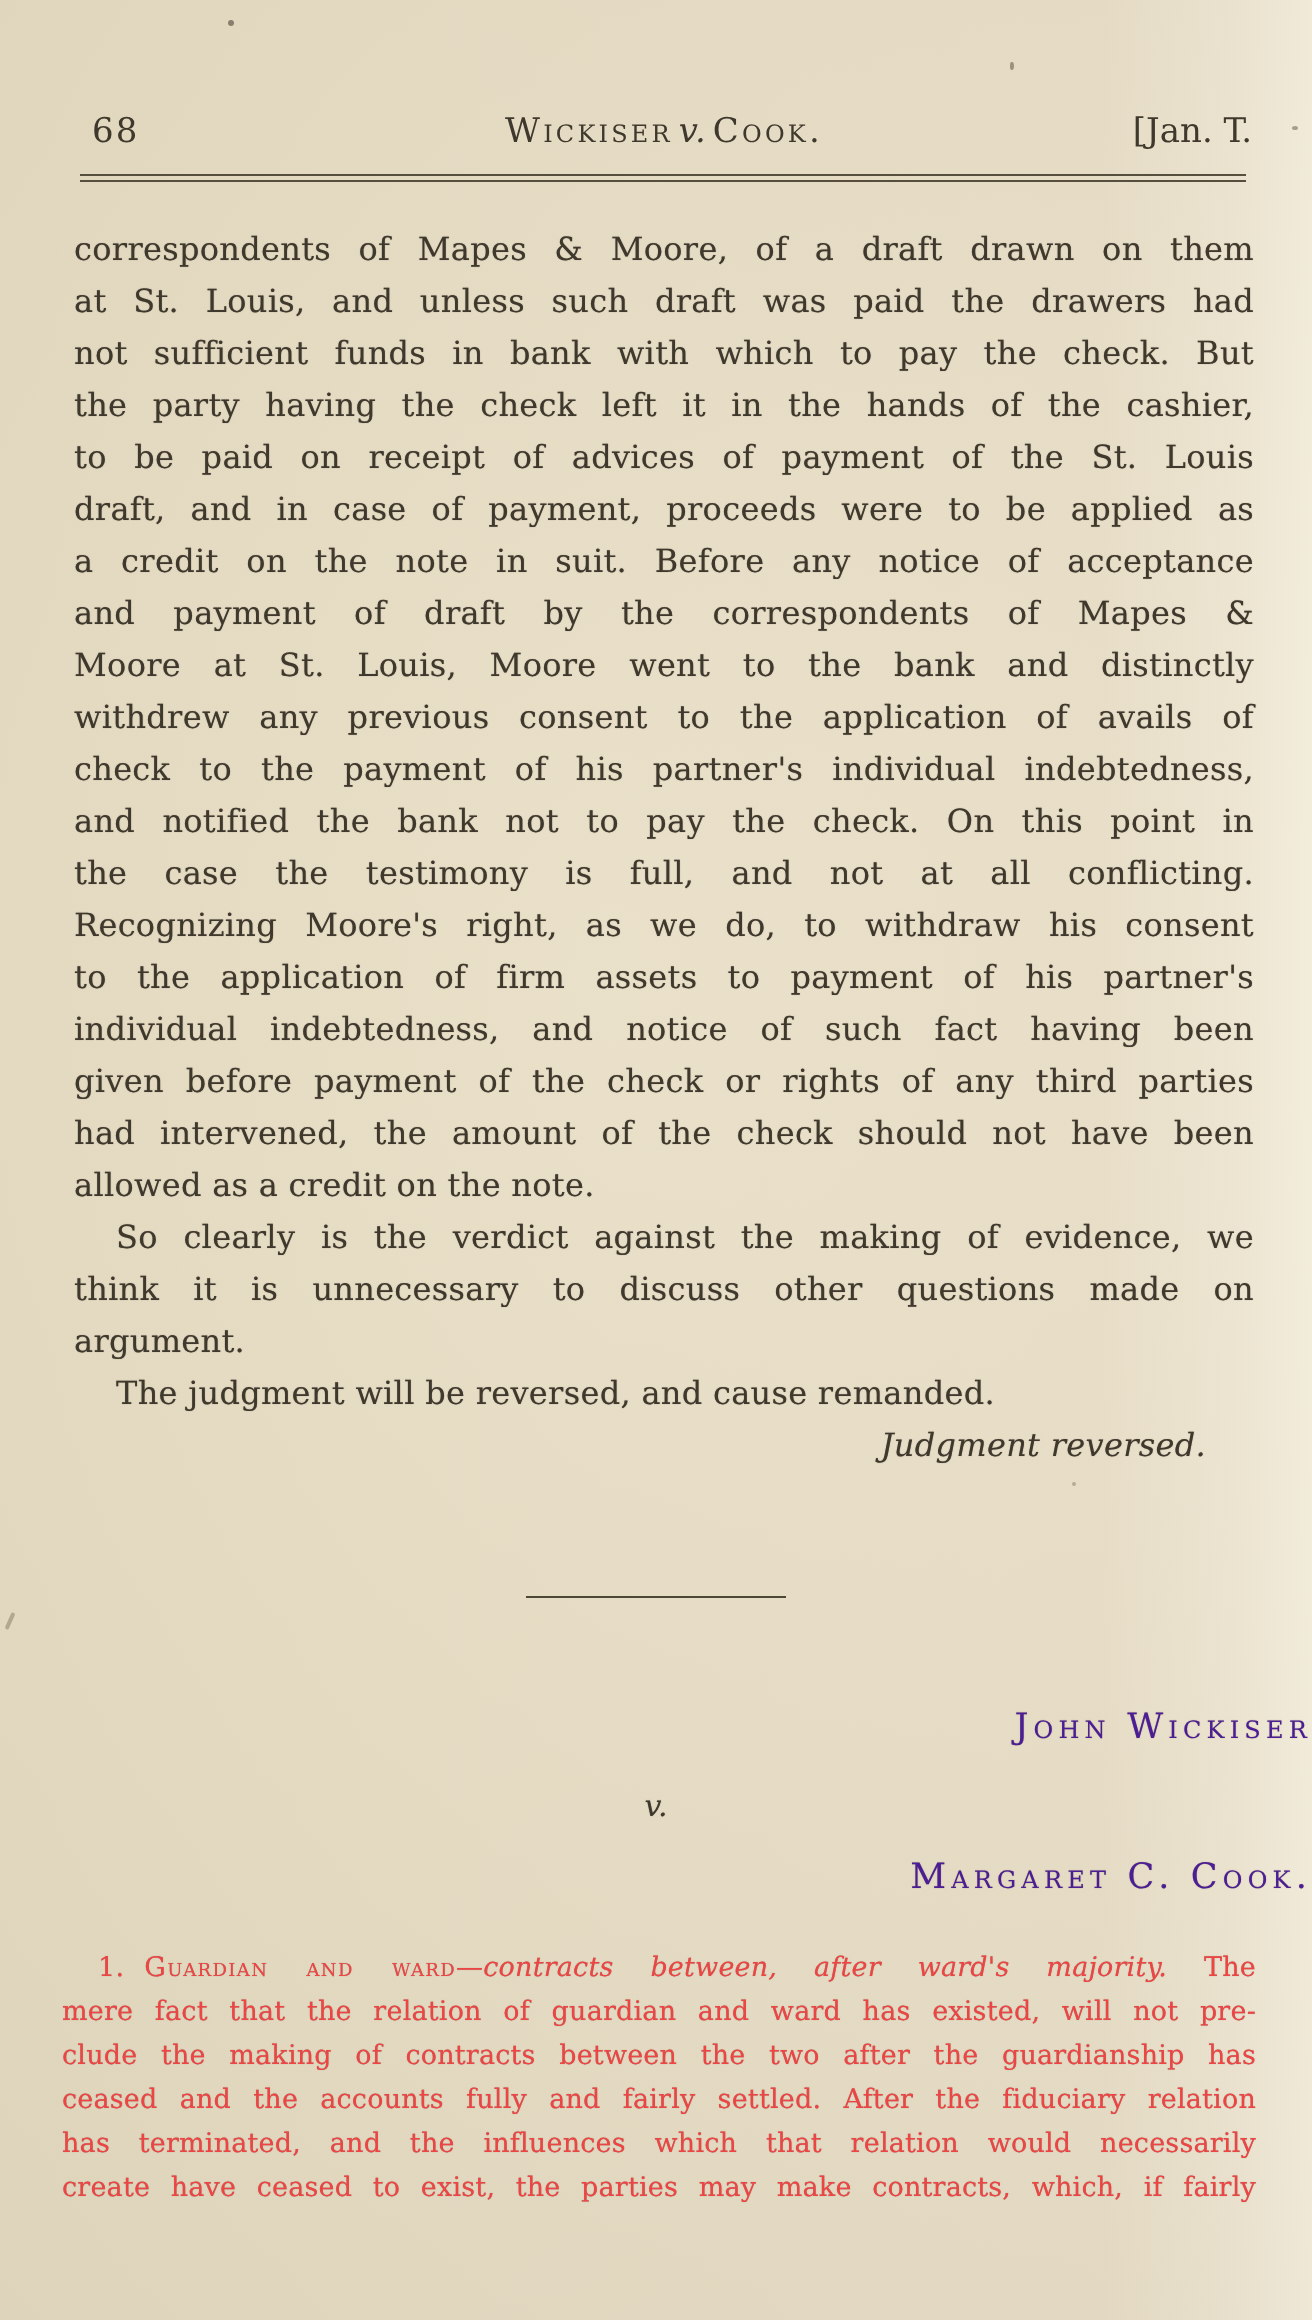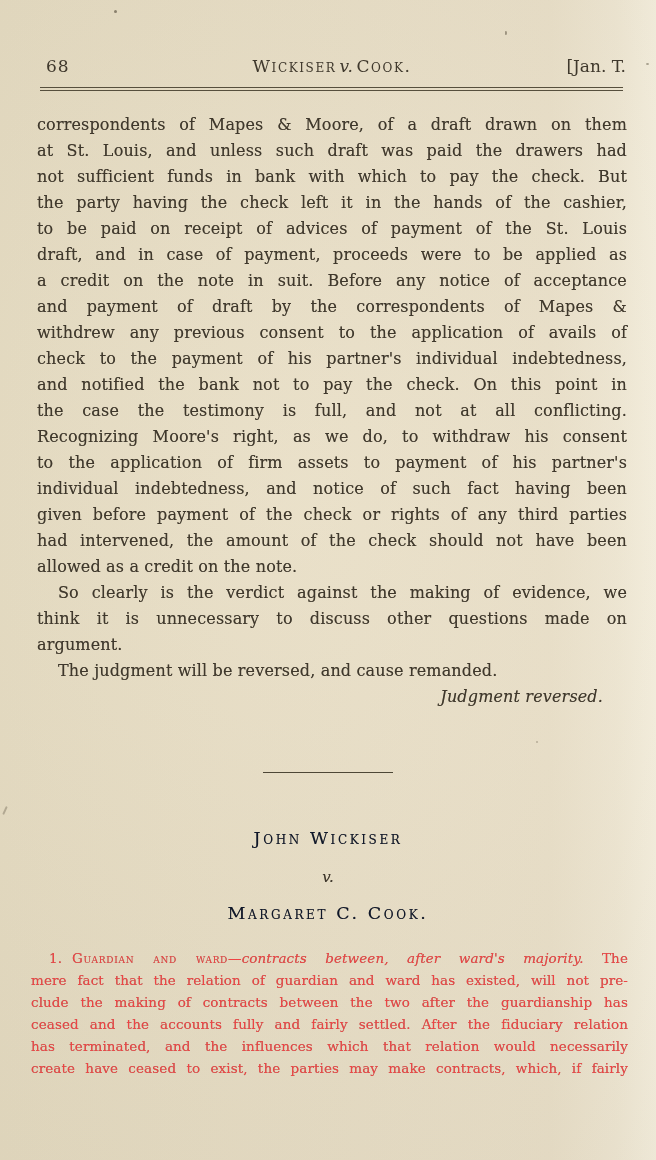--- a/index.html
+++ b/index.html
@@ -5,21 +5,21 @@
   html,body{margin:0;padding:0;}
   body{
     width:656px;height:1160px;overflow:hidden;position:relative;
     font-family:"DejaVu Serif", serif;
     color:#3f382c;
     background:
       radial-gradient(ellipse 130% 90% at 46% 42%, rgba(255,252,240,0.10), rgba(76,66,40,0.07)),
       linear-gradient(90deg,#e5dbc1 0%,#e8dec6 55%,#eae0c9 84%,#f0e8d4 94%,#f7f1e0 100%);
   }
   .page{position:relative;width:656px;height:1160px;}
-  .sc{font-variant:small-caps;}
+  .sc{font-variant:small-caps;text-align:right;}
   .it{font-style:italic;}
 
   
   .running-head{
     display:flex;align-items:baseline;
     padding:56px 30px 0 38px;
     font-size:17px;
   }
   .pg-num{flex:0 0 72px;padding-left:8px;letter-spacing:1px;}
   .case-title{flex:1;text-align:center;letter-spacing:0.5px;}
@@ -47,21 +47,21 @@
   .ind{text-indent:21px;}
   .disposition{text-align:right;padding-right:24px;}
 
   .short-rule{
     width:130px;margin:62px auto 0 auto;
     border-top:1.4px solid #4d4736;
   }
 
   
   .case-heading{margin-top:54px;text-align:center;text-shadow:0 0 0.5px rgba(63,56,44,0.5);}
-  .party{font-size:17.5px;letter-spacing:2.6px;line-height:22px;color:#0f172a;}
+  .party{font-size:17.5px;letter-spacing:2.6px;line-height:22px;color:#4c1d95;}
   .vs{font-size:15px;margin-top:19px;}
   .party2{margin-top:16px;}
 
   
   .headnote{
     margin:23px 28px 0 31px;
     font-size:13.5px;line-height:22px;
     letter-spacing:0.1px;color:#ef4444;
     text-shadow:0 0 0.4px rgba(66,59,47,0.5);
   }
@@ -93,20 +93,21 @@
 
   <div class="text-block">
     <div class="ln jl">correspondents of Mapes &amp; Moore, of a draft drawn on them</div>
     <div class="ln jl">at St. Louis, and unless such draft was paid the drawers had</div>
     <div class="ln jl">not sufficient funds in bank with which to pay the check.  But</div>
     <div class="ln jl">the party having the check left it in the hands of the cashier,</div>
     <div class="ln jl">to be paid on receipt of advices of payment of the St. Louis</div>
     <div class="ln jl">draft, and in case of payment, proceeds were to be applied as</div>
     <div class="ln jl">a credit on the note in suit.  Before any notice of acceptance</div>
     <div class="ln jl">and payment of draft by the correspondents of Mapes &amp;</div>
+    <div class="ln jl">Moore at St. Louis, Moore went to the bank and distinctly</div>
     <div class="ln jl">withdrew any previous consent to the application of avails of</div>
     <div class="ln jl">check to the payment of his partner's individual indebtedness,</div>
     <div class="ln jl">and notified the bank not to pay the check.  On this point in</div>
     <div class="ln jl">the case the testimony is full, and not at all conflicting.</div>
     <div class="ln jl">Recognizing Moore's right, as we do, to withdraw his consent</div>
     <div class="ln jl">to the application of firm assets to payment of his partner's</div>
     <div class="ln jl">individual indebtedness, and notice of such fact having been</div>
     <div class="ln jl">given before payment of the check or rights of any third parties</div>
     <div class="ln jl">had intervened, the amount of the check should not have been</div>
     <div class="ln">allowed as a credit on the note.</div>

